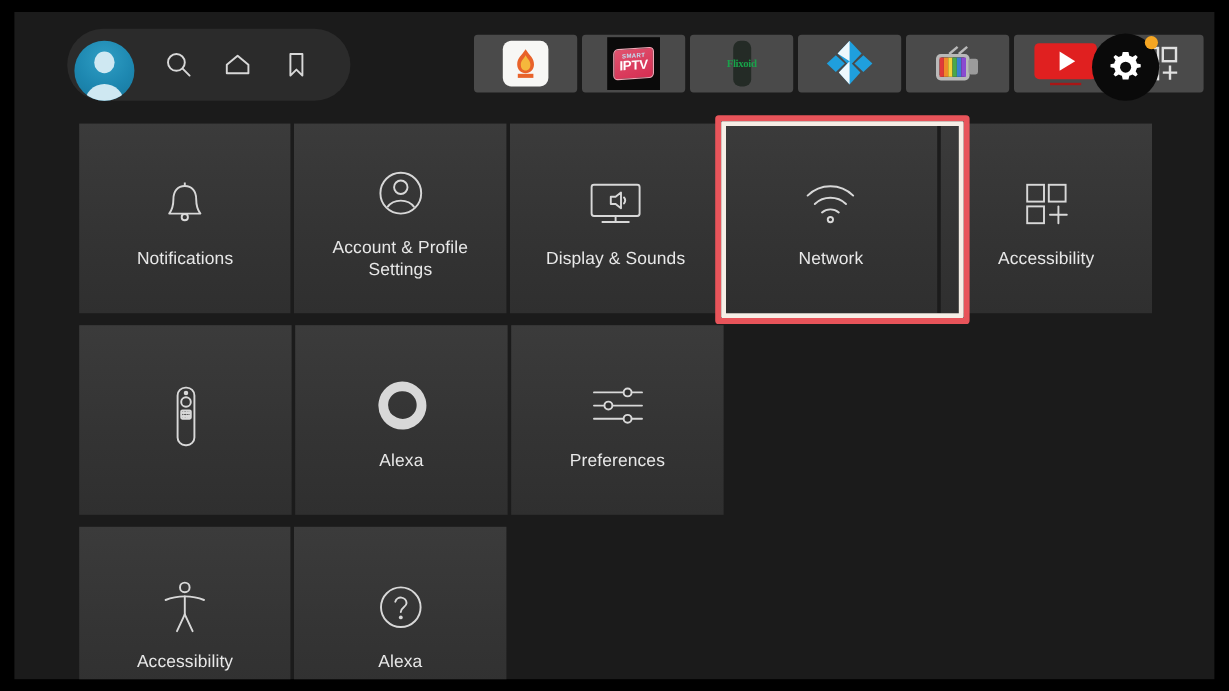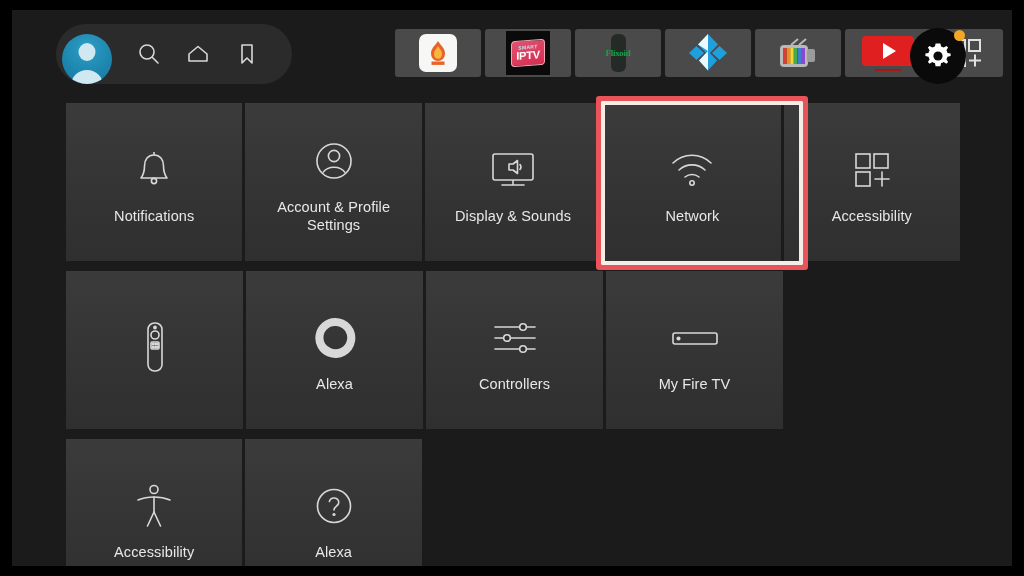--- a/index.html
+++ b/index.html
@@ -458,32 +458,23 @@
           <div class="tile-icon">
             <svg class="line-ico" width="50" height="40" viewBox="0 0 50 40">
               <line x1="5" y1="9" x2="45" y2="9" stroke-linecap="round"></line>
               <line x1="5" y1="20" x2="45" y2="20" stroke-linecap="round"></line>
               <line x1="5" y1="31" x2="45" y2="31" stroke-linecap="round"></line>
               <circle cx="33" cy="9" r="3.3" fill="#2f2f2f"></circle>
               <circle cx="17" cy="20" r="3.3" fill="#2f2f2f"></circle>
               <circle cx="33" cy="31" r="3.3" fill="#2f2f2f"></circle>
             </svg>
           </div>
-          <div class="tile-label">Controllers</div>
-        </div>
-
-        <div class="tile">
-          <div class="tile-icon">
-            <svg class="line-ico" width="52" height="26" viewBox="0 0 52 26">
-              <rect x="4" y="8" width="44" height="11" rx="2"></rect>
-              <circle cx="9.5" cy="13.5" r="1.3" fill="#d8d8d8"></circle>
-            </svg>
-          </div>
-          <div class="tile-label">My Fire TV</div>
-        </div>
+          <div class="tile-label">Preferences</div>
+        </div>
+
       </div>
 
       <div class="grid-row">
 
         <div class="tile">
           <div class="tile-icon">
             <svg class="line-ico" width="42" height="48" viewBox="0 0 42 48">
               <circle cx="21" cy="7.5" r="4"></circle>
               <path d="M5 18 C11 15.5 16 15 21 15 C26 15 31 15.5 37 18" stroke-linecap="round"></path>
               <path d="M21 15 L21 30" stroke-linecap="round"></path>

